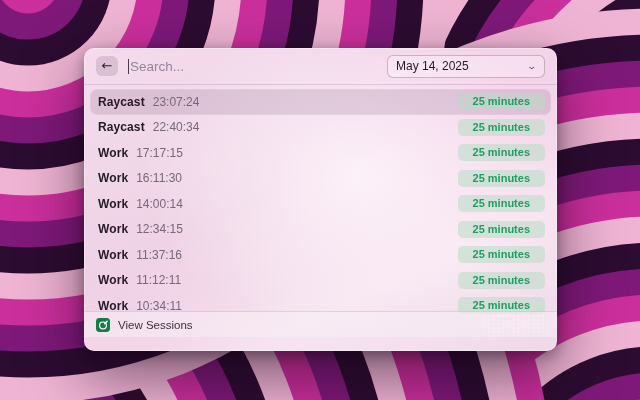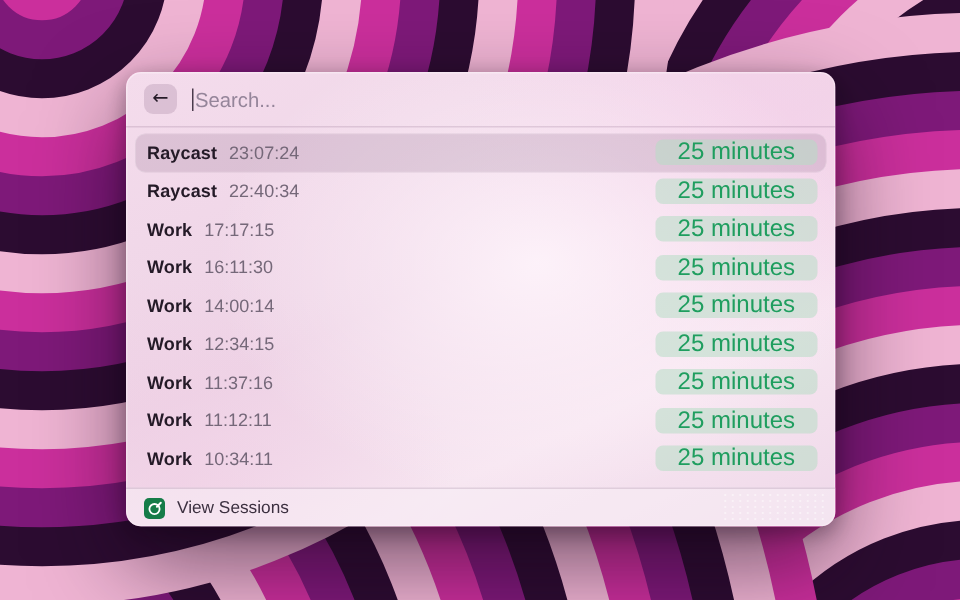--- a/index.html
+++ b/index.html
@@ -44,27 +44,27 @@
   .list{padding:4px 6px;}
   .row{
     display:flex;align-items:center;height:25.5px;padding:0 6px 0 8px;
     border-radius:7px;gap:8px;cursor:pointer;
   }
   .row.selected{background:rgba(108,66,104,.16);box-shadow:inset 0 0 0 .5px rgba(255,255,255,.25);}
   .row .name{font-size:12px;font-weight:600;color:#241a27;letter-spacing:.1px;}
   .row .time{font-size:12px;color:#756879;}
   .row .spacer{flex:1 1 auto;}
   .badge{
-    font-size:16px;font-weight:400;color:#1f9e5f;background:rgba(183,221,196,.55);
+    font-size:11px;font-weight:700;color:#1f9e5f;background:rgba(183,221,196,.55);
     padding:2px 15px;border-radius:5px;line-height:13px;white-space:nowrap;
   }
 
   
   .footer{
-    position:absolute;left:0;right:0;bottom:0;height:25px;
+    position:absolute;left:0;right:0;bottom:14px;height:25px;
     display:flex;align-items:center;gap:8px;padding:0 12px;
     background:rgba(248,238,246,.55);border-top:1px solid rgba(82,44,82,.14);
   }
   .footer::after{
     content:"";position:absolute;right:6px;top:2px;width:70px;height:20px;opacity:.5;
     background-image:radial-gradient(rgba(255,255,255,.9) .7px, rgba(255,255,255,0) .8px);
     background-size:5px 4px;
   }
   .appicon{width:14px;height:14px;flex:0 0 auto;display:block;}
   .footer-label{font-size:11.5px;color:#3c3040;cursor:pointer;}
@@ -183,20 +183,24 @@
   <div class="window">
 
     <div class="header">
       <button class="back-btn">
         <span>←</span>
       </button>
       <div class="search">
         <span class="caret"></span>
         <span class="placeholder">Search...</span>
       </div>
+      <div class="datepicker">
+        <span>May 14, 2025</span>
+        <span class="chev">⌄</span>
+      </div>
     </div>
     <div class="hdr-divider"></div>
 
     <div class="list" id="session-list">
         <div class="row selected">
     <span class="name">Raycast</span>
     <span class="time">23:07:24</span>
     <span class="spacer"></span>
     <span class="badge" style="color: rgb(31, 158, 95); background: rgba(183, 221, 196, 0.55);">25 minutes</span>
   </div>

